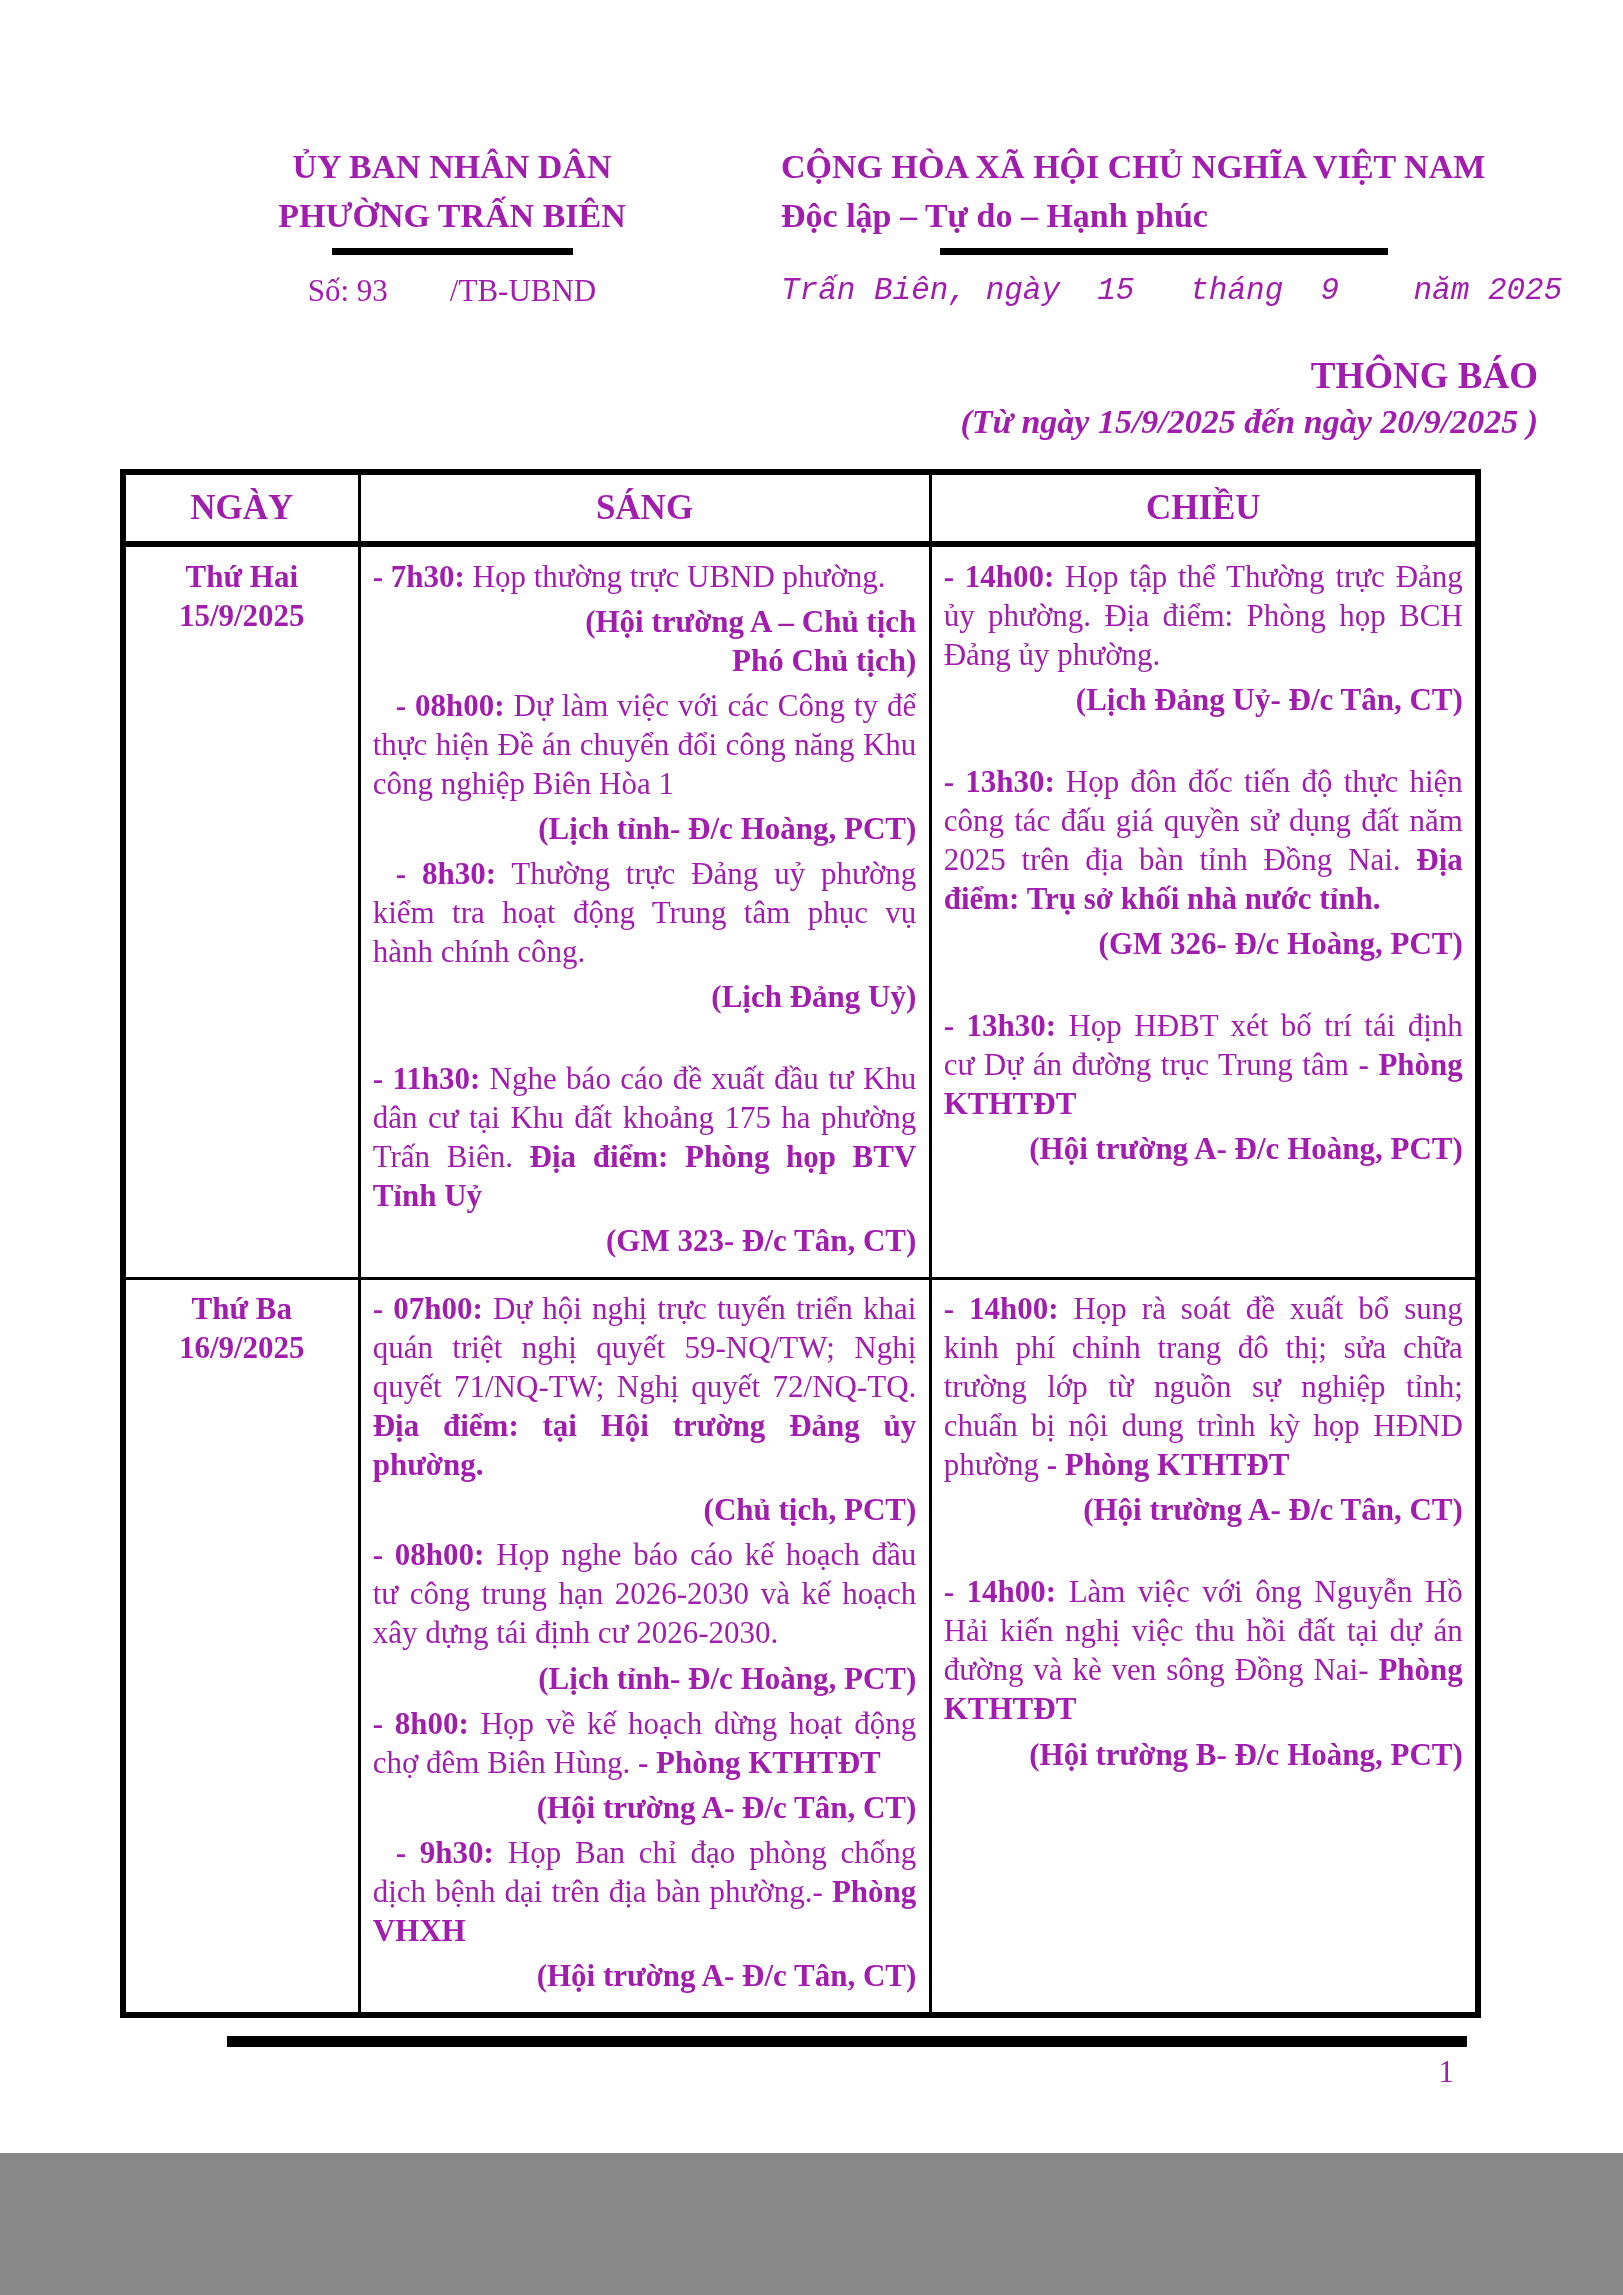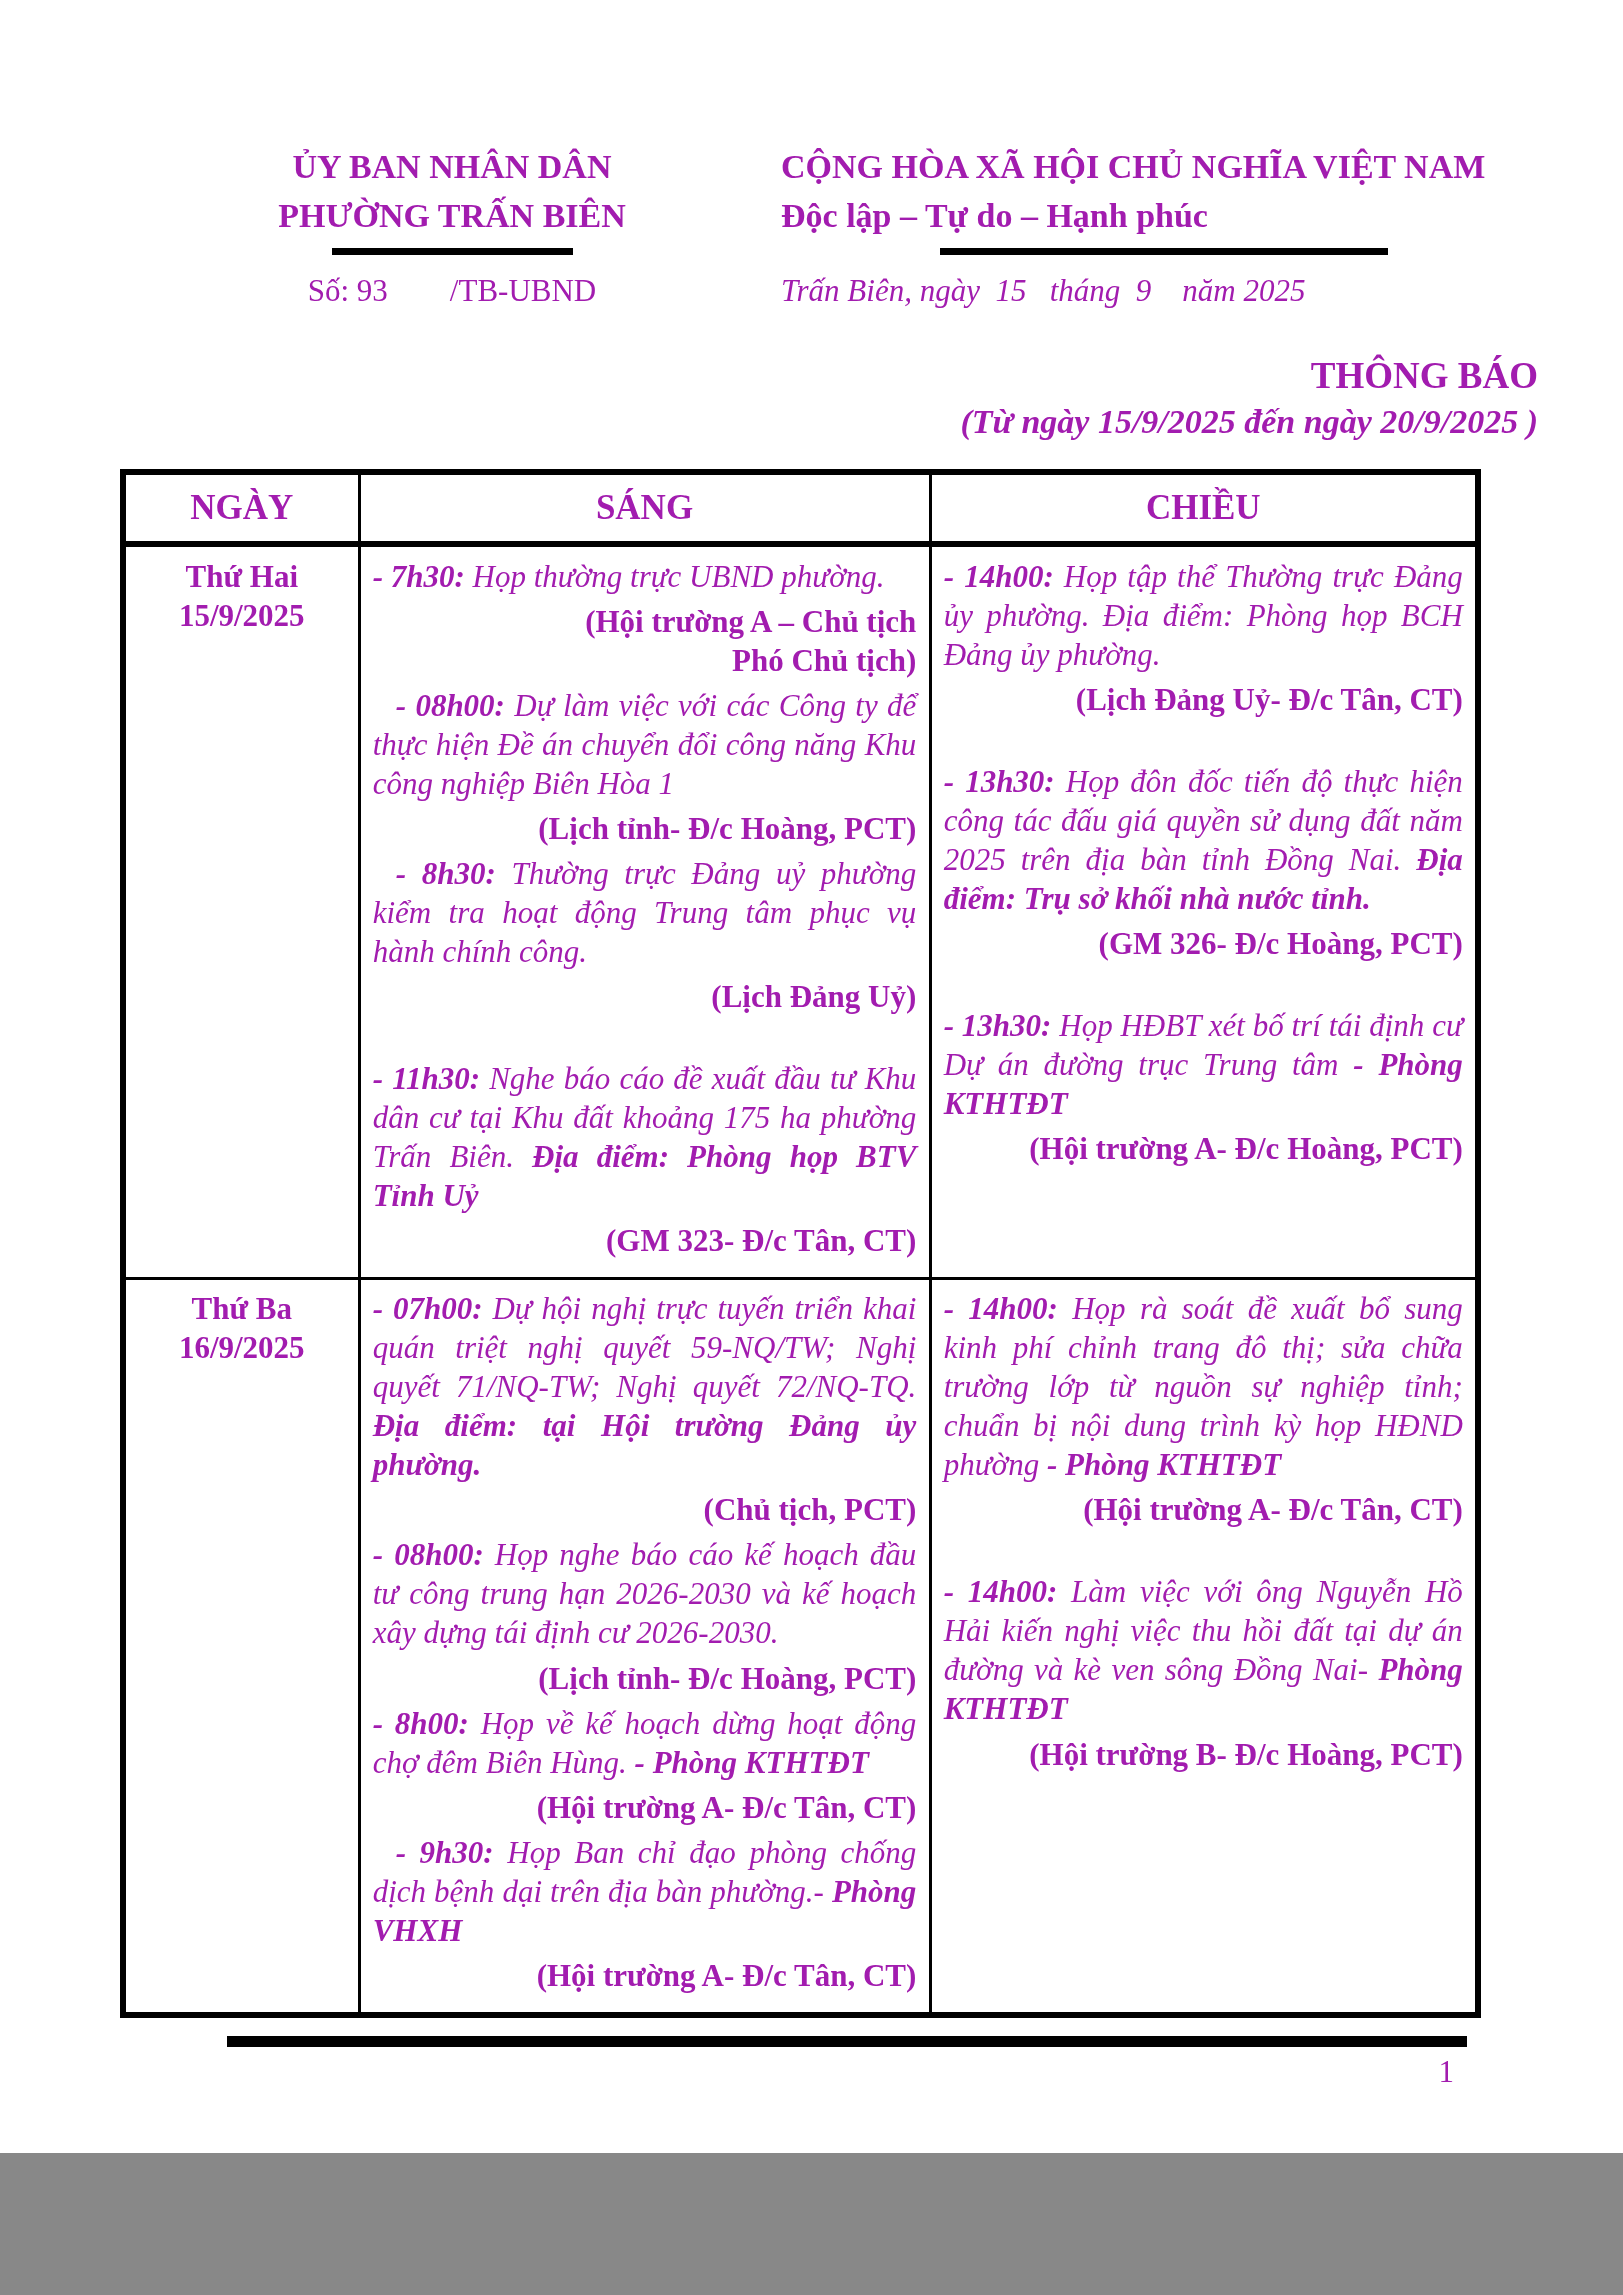--- a/index.html
+++ b/index.html
@@ -11,21 +11,21 @@
   
   .letterhead{display:flex;margin-left:184px;width:1362px;}
   .lh-left{width:536px;text-align:center;}
   .lh-right{width:765px;margin-left:61px;text-align:left;}
   .lh-line{font-weight:bold;font-size:34px;line-height:49px;white-space:pre;}
   .lh-line.big{font-size:34px;}
   .rule{height:6.9px;background:#000;margin:7.7px auto 0;}
   .rule-left{width:241px;}
   .rule-right{width:448px;}
   .doc-number{font-size:31px;margin-top:18.4px;white-space:pre;}
-  .place-date{font-style:italic;font-size:31px;margin-top:18.4px;white-space:pre;}
+  .place-date{font-style:italic;font-size:31px;margin-top:18.4px;white-space:pre;font-family:Liberation Mono, monospace;}
   
   .titles{margin-left:184px;width:1354px;text-align:right;margin-top:44px;}
   .t1,.t2{font-size:37px;font-weight:bold;line-height:46px;}
   .t3{font-size:34px;font-weight:bold;font-style:italic;line-height:43px;margin-top:1.5px;}
   
   table.schedule{
     margin-left:120px;width:1354px;border-collapse:collapse;margin-top:26px;
     table-layout:fixed;border:6.9px solid #000;
   }
   table.schedule col.c-day{width:236px;}
@@ -36,21 +36,21 @@
     font-size:35px;font-weight:bold;padding:12.2px 0 13.8px 0;
   }
   table.schedule td{
     border:3.8px solid #000;vertical-align:top;
     padding:9.2px 12.2px 10.7px 12.2px;font-size:31px;line-height:39px;
   }
   td.day-cell{
     text-align:center;vertical-align:middle;font-weight:bold;
     font-size:33px;line-height:54px;white-space:pre-line;
   }
-  .entry{text-align:justify;font-style:italic;}
+  .entry{text-align:justify;}
   .entry.indent{text-indent:23px;}
   .center{text-align:right;font-weight:bold;white-space:pre-line;margin:6.1px 0;}
   .spacer{height:37px;}
   .b{font-weight:bold;}
   
   .footer{margin-left:184px;width:1362px;margin-top:18.4px;position:relative;}
   .footer-rule{margin-left:43px;width:1240px;height:10.7px;background:#000;}
   .footer-text{margin-left:44px;font-size:28px;line-height:37px;margin-top:7.7px;}
   .page-num{position:absolute;right:92px;top:18.4px;font-size:31px;}
 </style>

